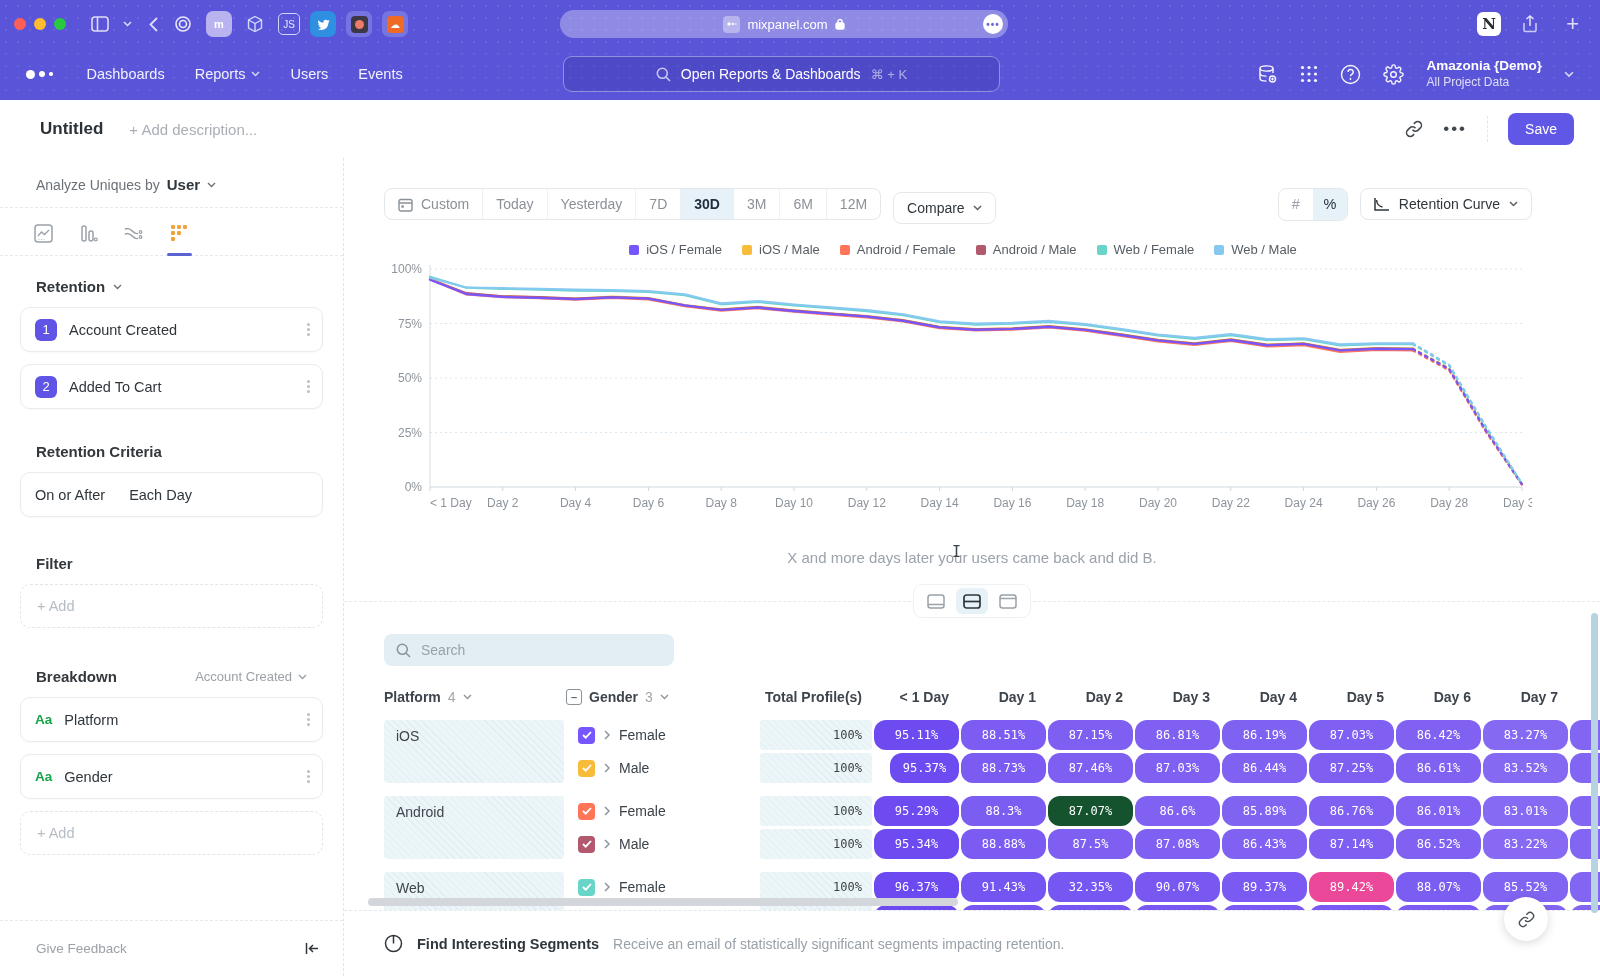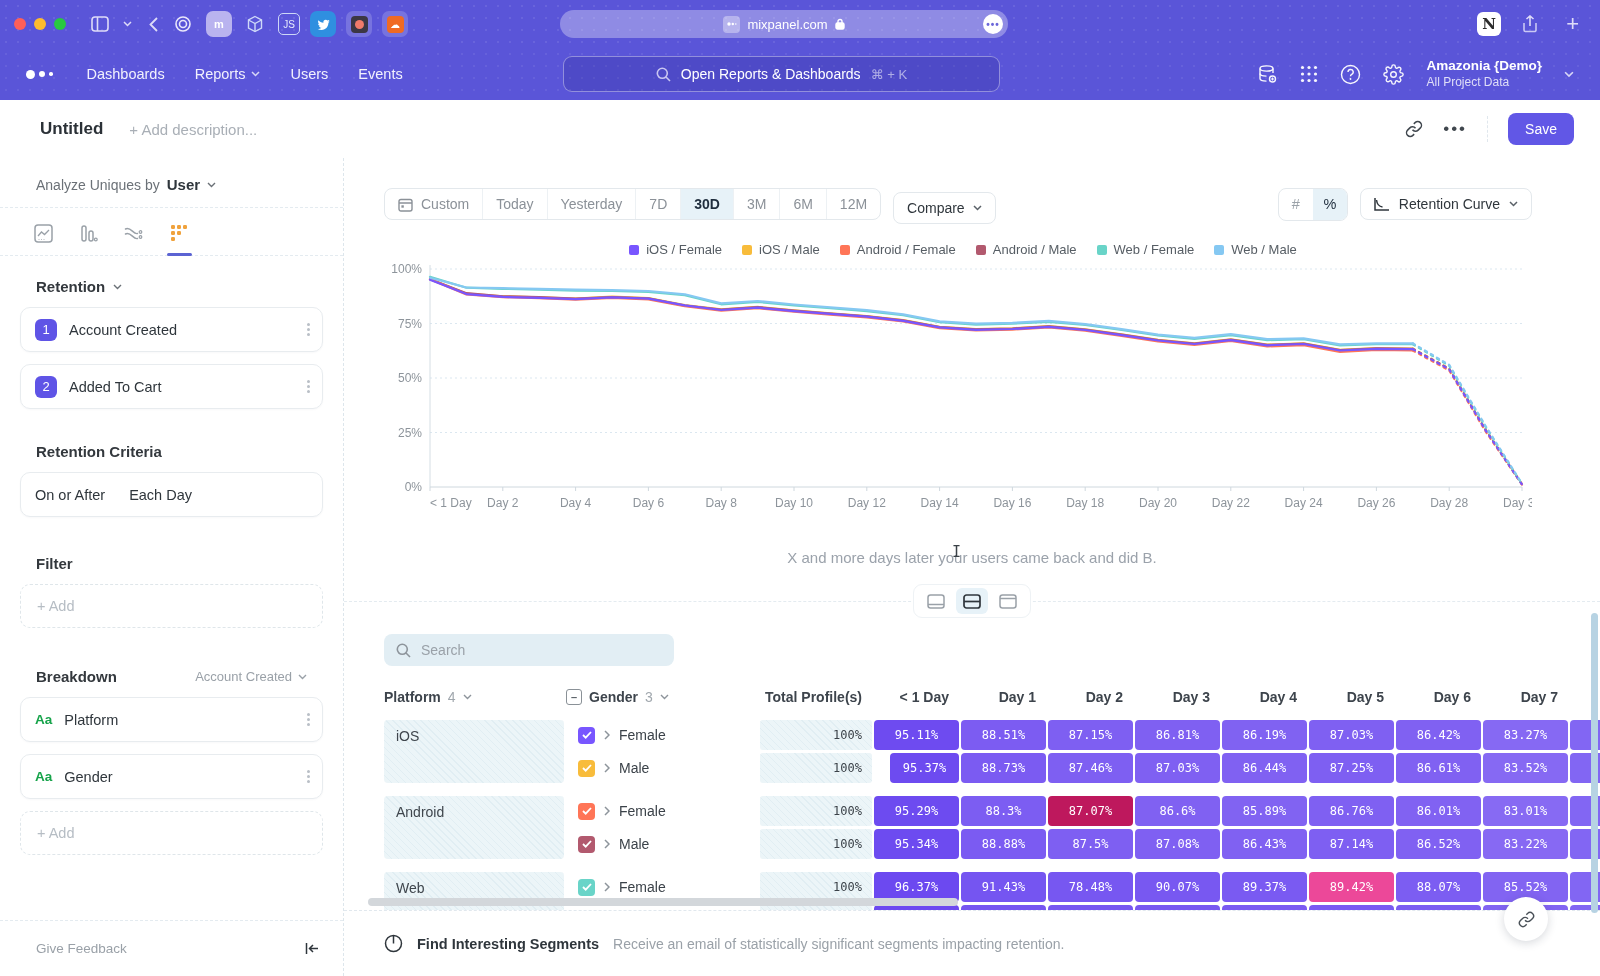--- a/index.html
+++ b/index.html
@@ -106,21 +106,21 @@
   .th { font-size:14px; color:#3d444c; font-weight:bold; }
   .th-right { text-align:right; padding-right:10px; }
   .th-flex { display:flex; align-items:center; gap:7px; font-weight:bold; }
   .th-count { color:#a0a7ad; font-weight:normal; }
   .t-group { grid-auto-rows:30px; row-gap:3px; margin-bottom:13px; }
   .hatch { background:#ecf5f8; background-image:repeating-linear-gradient(45deg, rgba(158,194,212,0.14) 0 1px, transparent 1px 5px); }
   .pcell { grid-row:1 / span 2; border-radius:4px; font-size:14px; color:#3f464d; padding:8px 0 0 12px; }
   .gcell { display:flex; align-items:center; gap:9px; padding-left:12px; font-size:14px; color:#3b4249; }
   .cbx { width:17px; height:17px; border-radius:4px; display:flex; align-items:center; justify-content:center; flex:none; }
   .tcell { border-radius:3px; display:flex; align-items:center; justify-content:flex-end; padding-right:10px; font-family:"DejaVu Sans Mono",monospace; font-size:12px; color:#3b4249; }
-  .vcell { display:flex; align-items:center; justify-content:center; font-family:"DejaVu Sans Mono",monospace; font-size:12px; color:#fff; border-radius:4px; }
+  .vcell { display:flex; align-items:center; justify-content:center; font-family:"DejaVu Sans Mono",monospace; font-size:12px; color:#fff; border-radius:12px; }
   .hscroll { position:absolute; left:24px; bottom:4px; width:590px; height:8px; background:#d3d7db; border-radius:4px; }
   .vscroll { position:absolute; right:2px; top:455px; width:7px; height:300px; background:#b7d3e3; border-radius:4px; }
 
   
   .bottombar { height:66px; border-top:1px dashed #e1e8ee; display:flex; align-items:center; gap:14px; padding:0 40px; position:relative; }
   .bb-title { font-size:14.5px; font-weight:bold; color:#2f363c; }
   .bb-sub { font-size:14px; color:#9aa1a8; }
   .fab { position:absolute; right:52px; top:-14px; width:44px; height:44px; border-radius:50%; background:#fff; box-shadow:0 2px 10px rgba(30,40,60,0.18); display:flex; align-items:center; justify-content:center; }
 
   svg.ic { display:block; }
@@ -680,21 +680,21 @@
                 </svg>
               </span>
               <svg class="ic" width="6" height="10" viewBox="0 0 6 10" fill="none" stroke="#8d949b" stroke-width="1.5">
                 <path d="M1 1l4 4-4 4"></path>
               </svg>
               <span>Female</span>
             </div>
             <div class="tcell hatch">100%</div>
             <div class="vcell" style="background: rgb(109, 75, 240);">95.29%</div>
             <div class="vcell" style="background: rgb(124, 93, 242);">88.3%</div>
-            <div class="vcell" style="background: #be185d;">87.07%</div>
+            <div class="vcell" style="background: #14532d;">87.07%</div>
             <div class="vcell" style="background: rgb(128, 97, 242);">86.6%</div>
             <div class="vcell" style="background: rgb(129, 99, 242);">85.89%</div>
             <div class="vcell" style="background: rgb(127, 96, 242);">86.76%</div>
             <div class="vcell" style="background: rgb(129, 98, 242);">86.01%</div>
             <div class="vcell" style="background: rgb(135, 106, 243);">83.01%</div>
             <div class="vcell" style="background: rgb(130, 102, 243);"></div>
             <div class="gcell">
               <span class="cbx" style="background:#B2596E">
                 <svg class="ic" width="10" height="8" viewBox="0 0 10 8" fill="none" stroke="#fff" stroke-width="1.8">
                   <path d="M1 4l2.7 2.7L9 1"></path>
@@ -725,21 +725,21 @@
                 </svg>
               </span>
               <svg class="ic" width="6" height="10" viewBox="0 0 6 10" fill="none" stroke="#8d949b" stroke-width="1.5">
                 <path d="M1 1l4 4-4 4"></path>
               </svg>
               <span>Female</span>
             </div>
             <div class="tcell hatch">100%</div>
             <div class="vcell" style="background: rgb(108, 73, 240);">96.37%</div>
             <div class="vcell" style="background: rgb(117, 85, 241);">91.43%</div>
-            <div class="vcell" style="background: rgb(119, 87, 241);">78.48%</div>
+            <div class="vcell" style="background: rgb(119, 87, 241);">32.35%</div>
             <div class="vcell" style="background: rgb(120, 88, 241);">90.07%</div>
             <div class="vcell" style="background: rgb(122, 90, 242);">89.37%</div>
             <div class="vcell" style="background: #ec4899;">89.42%</div>
             <div class="vcell" style="background: rgb(124, 93, 242);">88.07%</div>
             <div class="vcell" style="background: rgb(130, 100, 242);">85.52%</div>
             <div class="vcell" style="background: rgb(130, 102, 243);"></div>
             <div class="gcell">
               <span class="cbx" style="background:#85C8F2">
                 <svg class="ic" width="10" height="8" viewBox="0 0 10 8" fill="none" stroke="#fff" stroke-width="1.8">
                   <path d="M1 4l2.7 2.7L9 1"></path>

